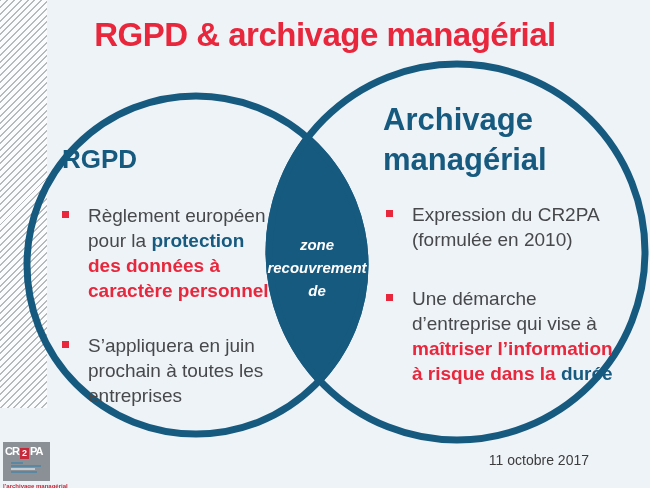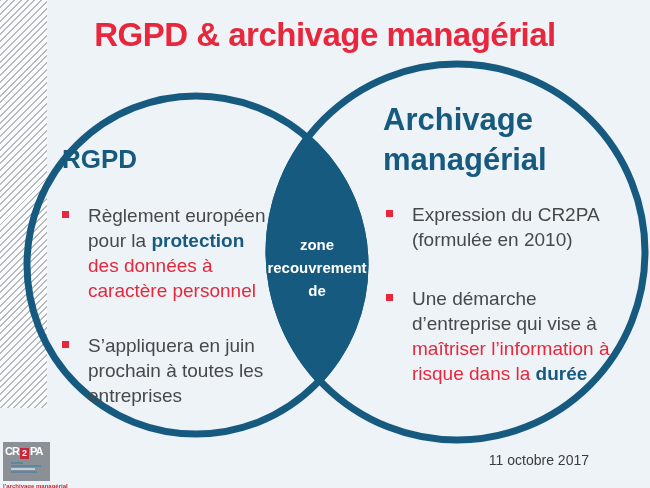--- a/index.html
+++ b/index.html
@@ -50,27 +50,27 @@
   .blist-right{left:384px;top:202px;width:242px;}
   .blist li{position:relative;padding-left:28px;}
   .blist li + li.gap-left{margin-top:30px;}
   .blist li + li.gap-right{margin-top:34px;}
   .blt{
     position:absolute;left:2px;top:8px;width:7px;height:7px;
     background:var(--accent-red);
   }
   .seg-gray{color:var(--text-gray);}
   .seg-blue{color:var(--accent-blue);font-weight:bold;}
-  .seg-red{color:var(--accent-red);font-weight:normal;}
+  .seg-red{color:var(--accent-red);font-weight:bold;}
 
   
   .overlap-label{
     position:absolute;left:252px;top:233px;width:130px;
     text-align:center;color:#ffffff;font-weight:bold;
-    font-size:15px;line-height:23px;
+    font-size:15px;line-height:23px;font-style:italic;
   }
 
   
   .date{
     position:absolute;right:61px;top:452px;
     font-size:14px;color:#3c3c3c;
   }
 
   
   .logo{position:absolute;left:3px;top:442px;width:47px;}

